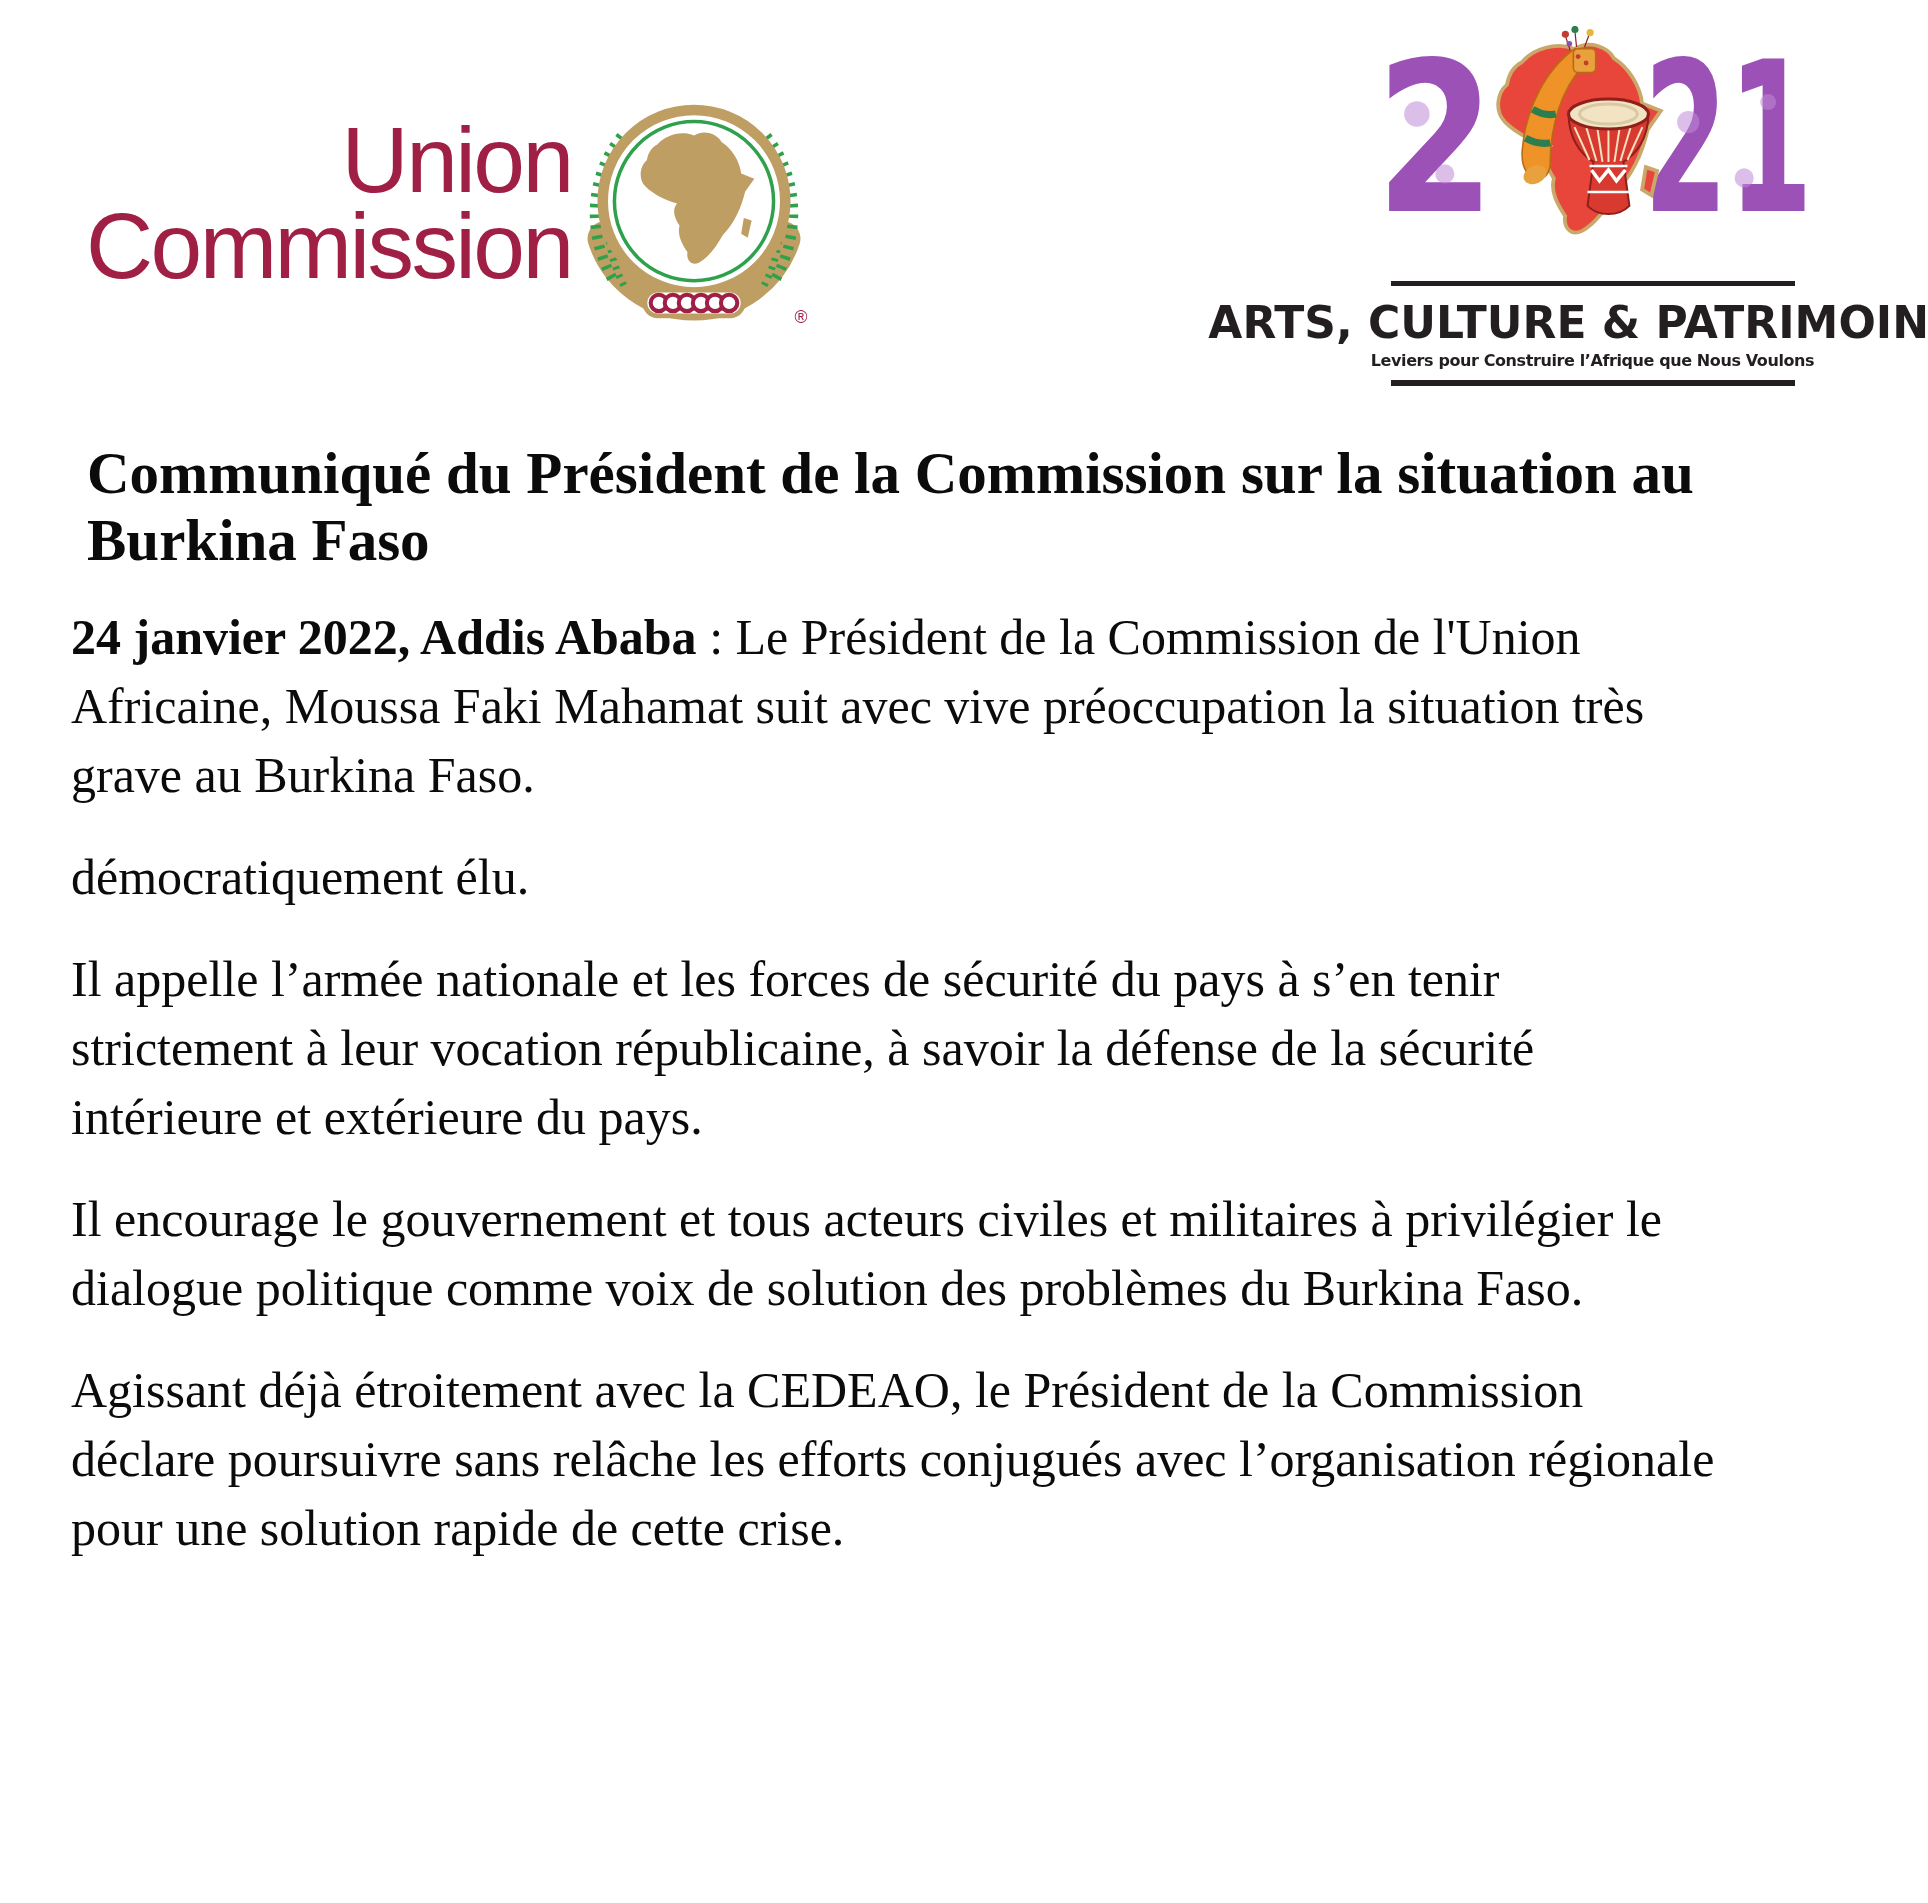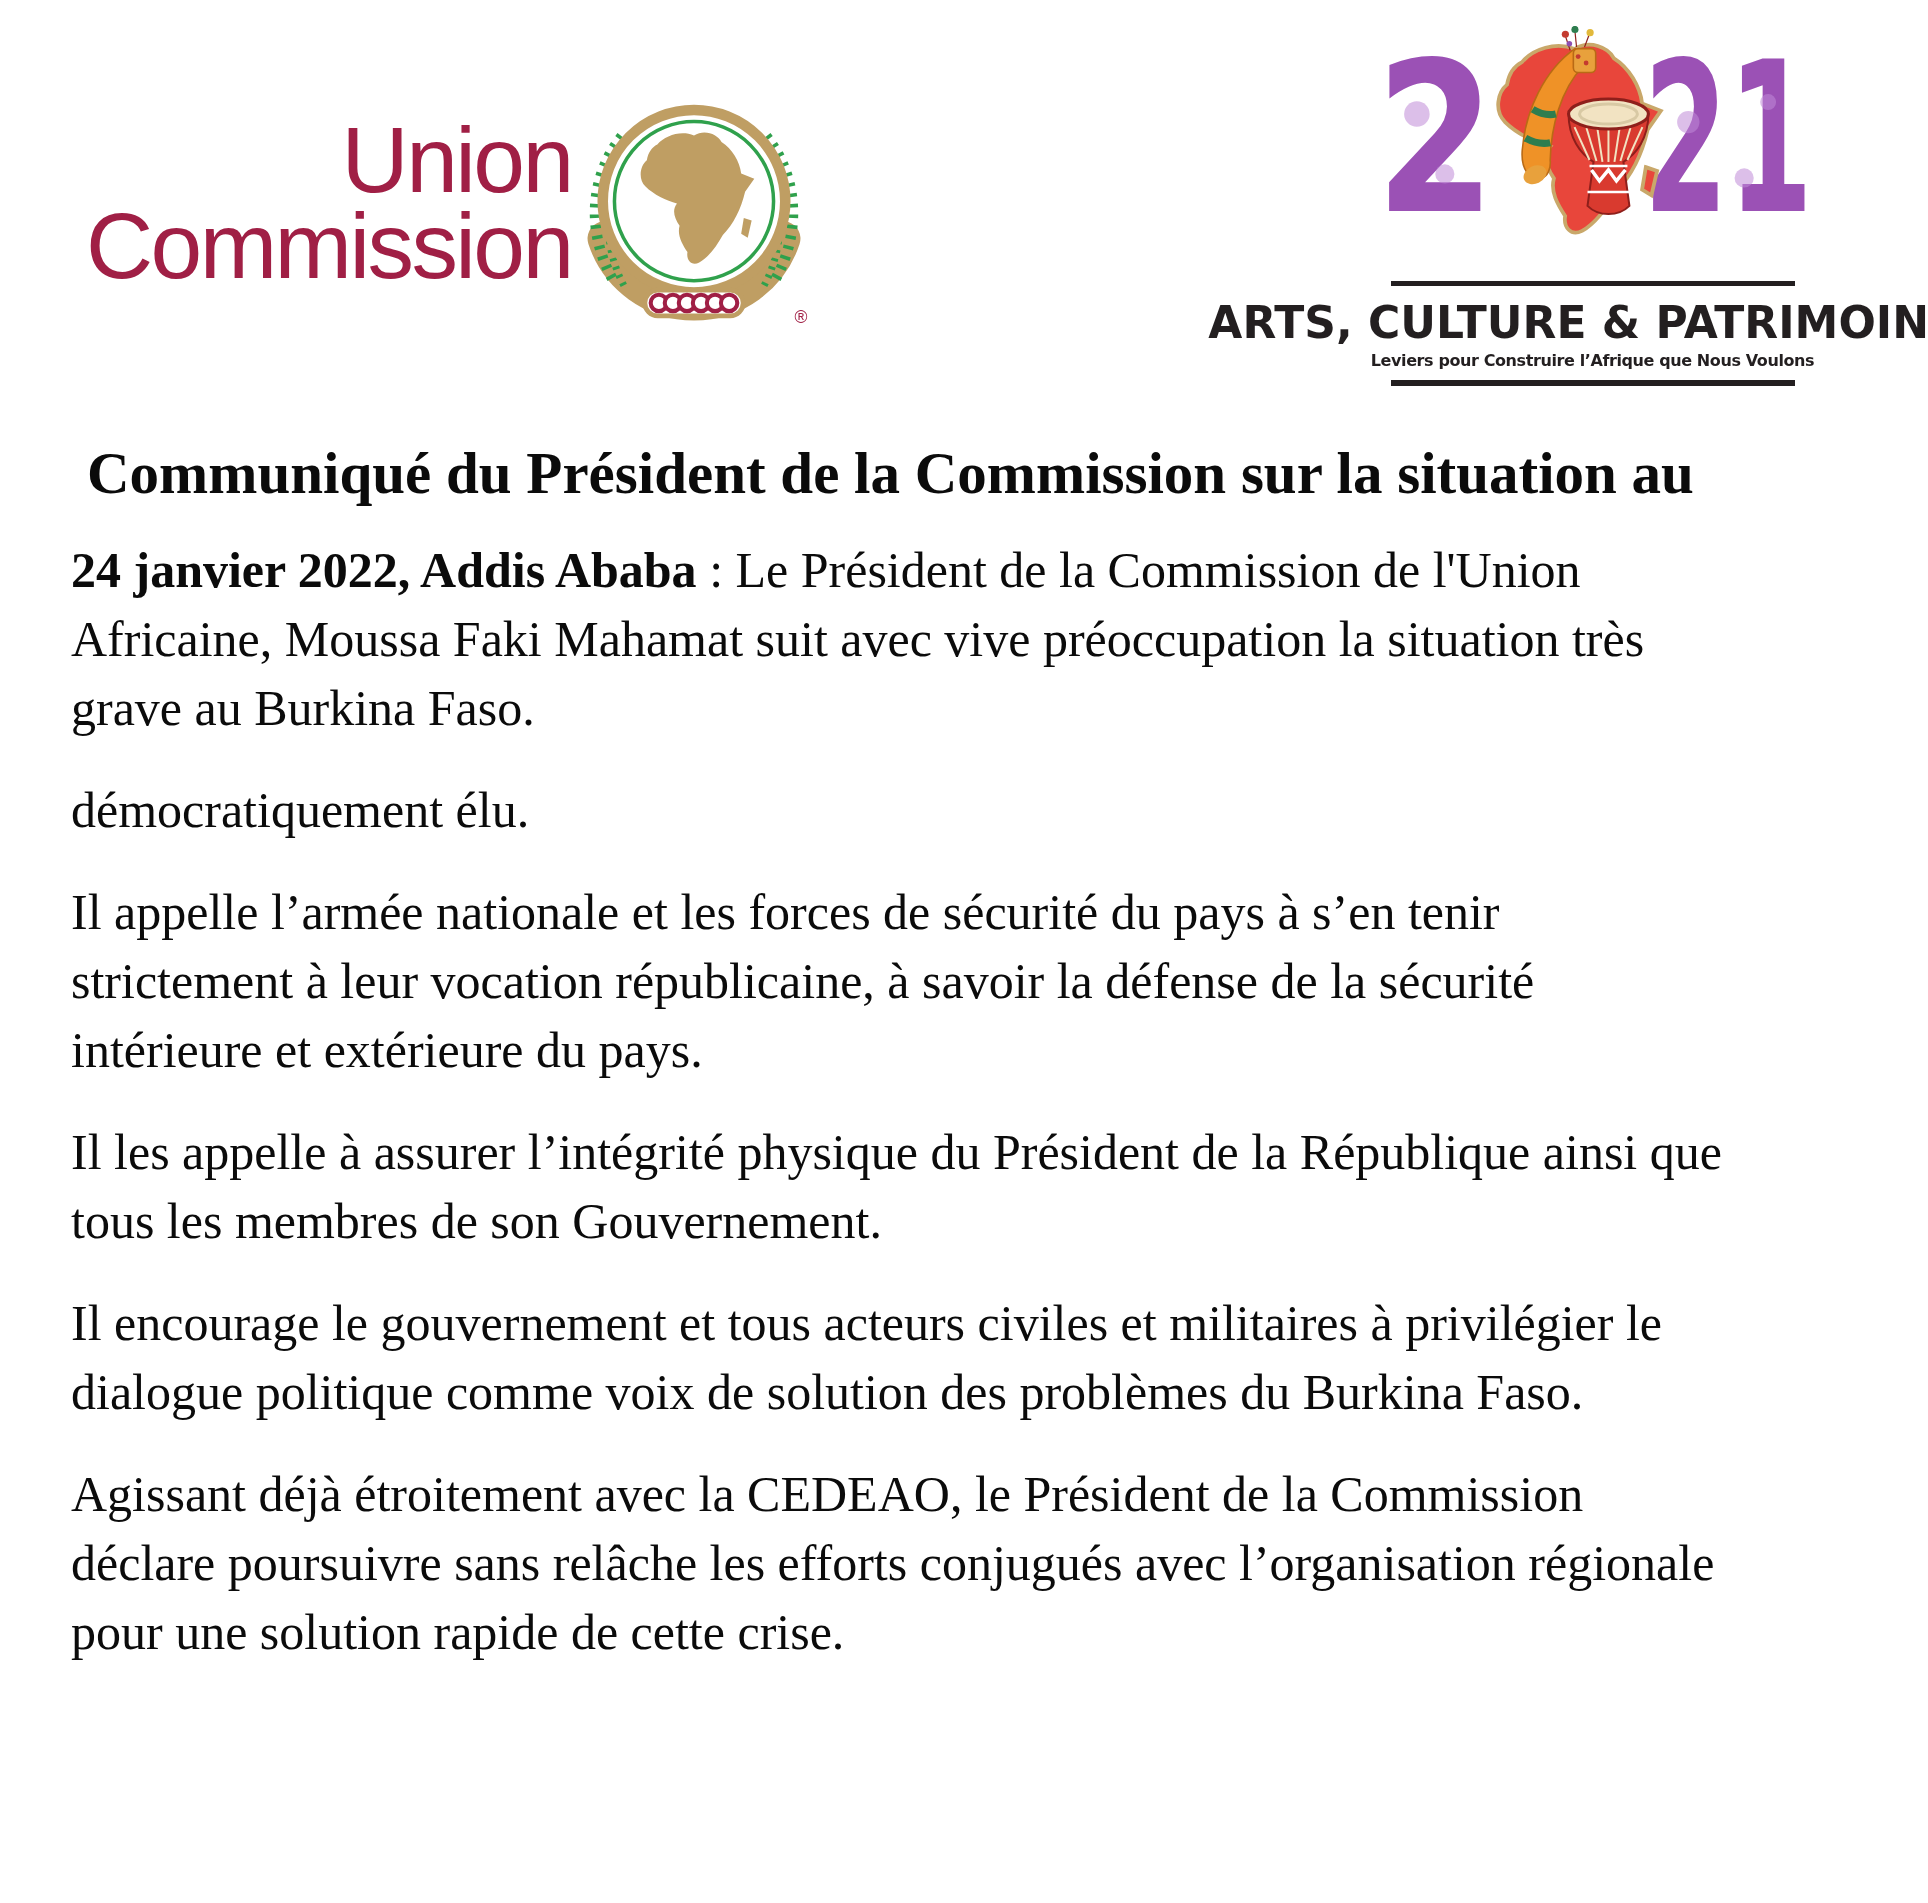--- a/index.html
+++ b/index.html
@@ -188,42 +188,39 @@
       <div class="caption-title">ARTS, CULTURE &amp; PATRIMOINE:</div>
       <div class="caption-subtitle">Leviers pour Construire l’Afrique que Nous Voulons</div>
       <div class="rule bottom"></div>
     </div>
   </div>
 
   <div class="doc">
 
     <div class="doc-title">
       <span class="line">Communiqué du Président de la Commission sur la situation au</span>
+      <span class="line">Burkina Faso</span>
     </div>
 
     <p class="para">
       <span class="line"><strong>24 janvier 2022, Addis Ababa</strong><span> : Le Président de la Commission de l'Union</span></span>
       <span class="line">Africaine, Moussa Faki Mahamat suit avec vive préoccupation la situation très</span>
       <span class="line">grave au Burkina Faso.</span>
     </p>
 
     <p class="para">
       <span class="line">démocratiquement élu.</span>
     </p>
 
     <p class="para">
       <span class="line">Il appelle l’armée nationale et les forces de sécurité du pays à s’en tenir</span>
       <span class="line">strictement à leur vocation républicaine, à savoir la défense de la sécurité</span>
       <span class="line">intérieure et extérieure du pays.</span>
     </p>
 
-    <p class="para">
-      <span class="line">Il les appelle à assurer l’intégrité physique du Président de la République ainsi que</span>
-      <span class="line">tous les membres de son Gouvernement.</span>
-    </p>
 
     <p class="para">
       <span class="line">Il encourage le gouvernement et tous acteurs civiles et militaires à privilégier le</span>
       <span class="line">dialogue politique comme voix de solution des problèmes du Burkina Faso.</span>
     </p>
 
     <p class="para">
       <span class="line">Agissant déjà étroitement avec la CEDEAO, le Président de la Commission</span>
       <span class="line">déclare poursuivre sans relâche les efforts conjugués avec l’organisation régionale</span>
       <span class="line">pour une solution rapide de cette crise.</span>

